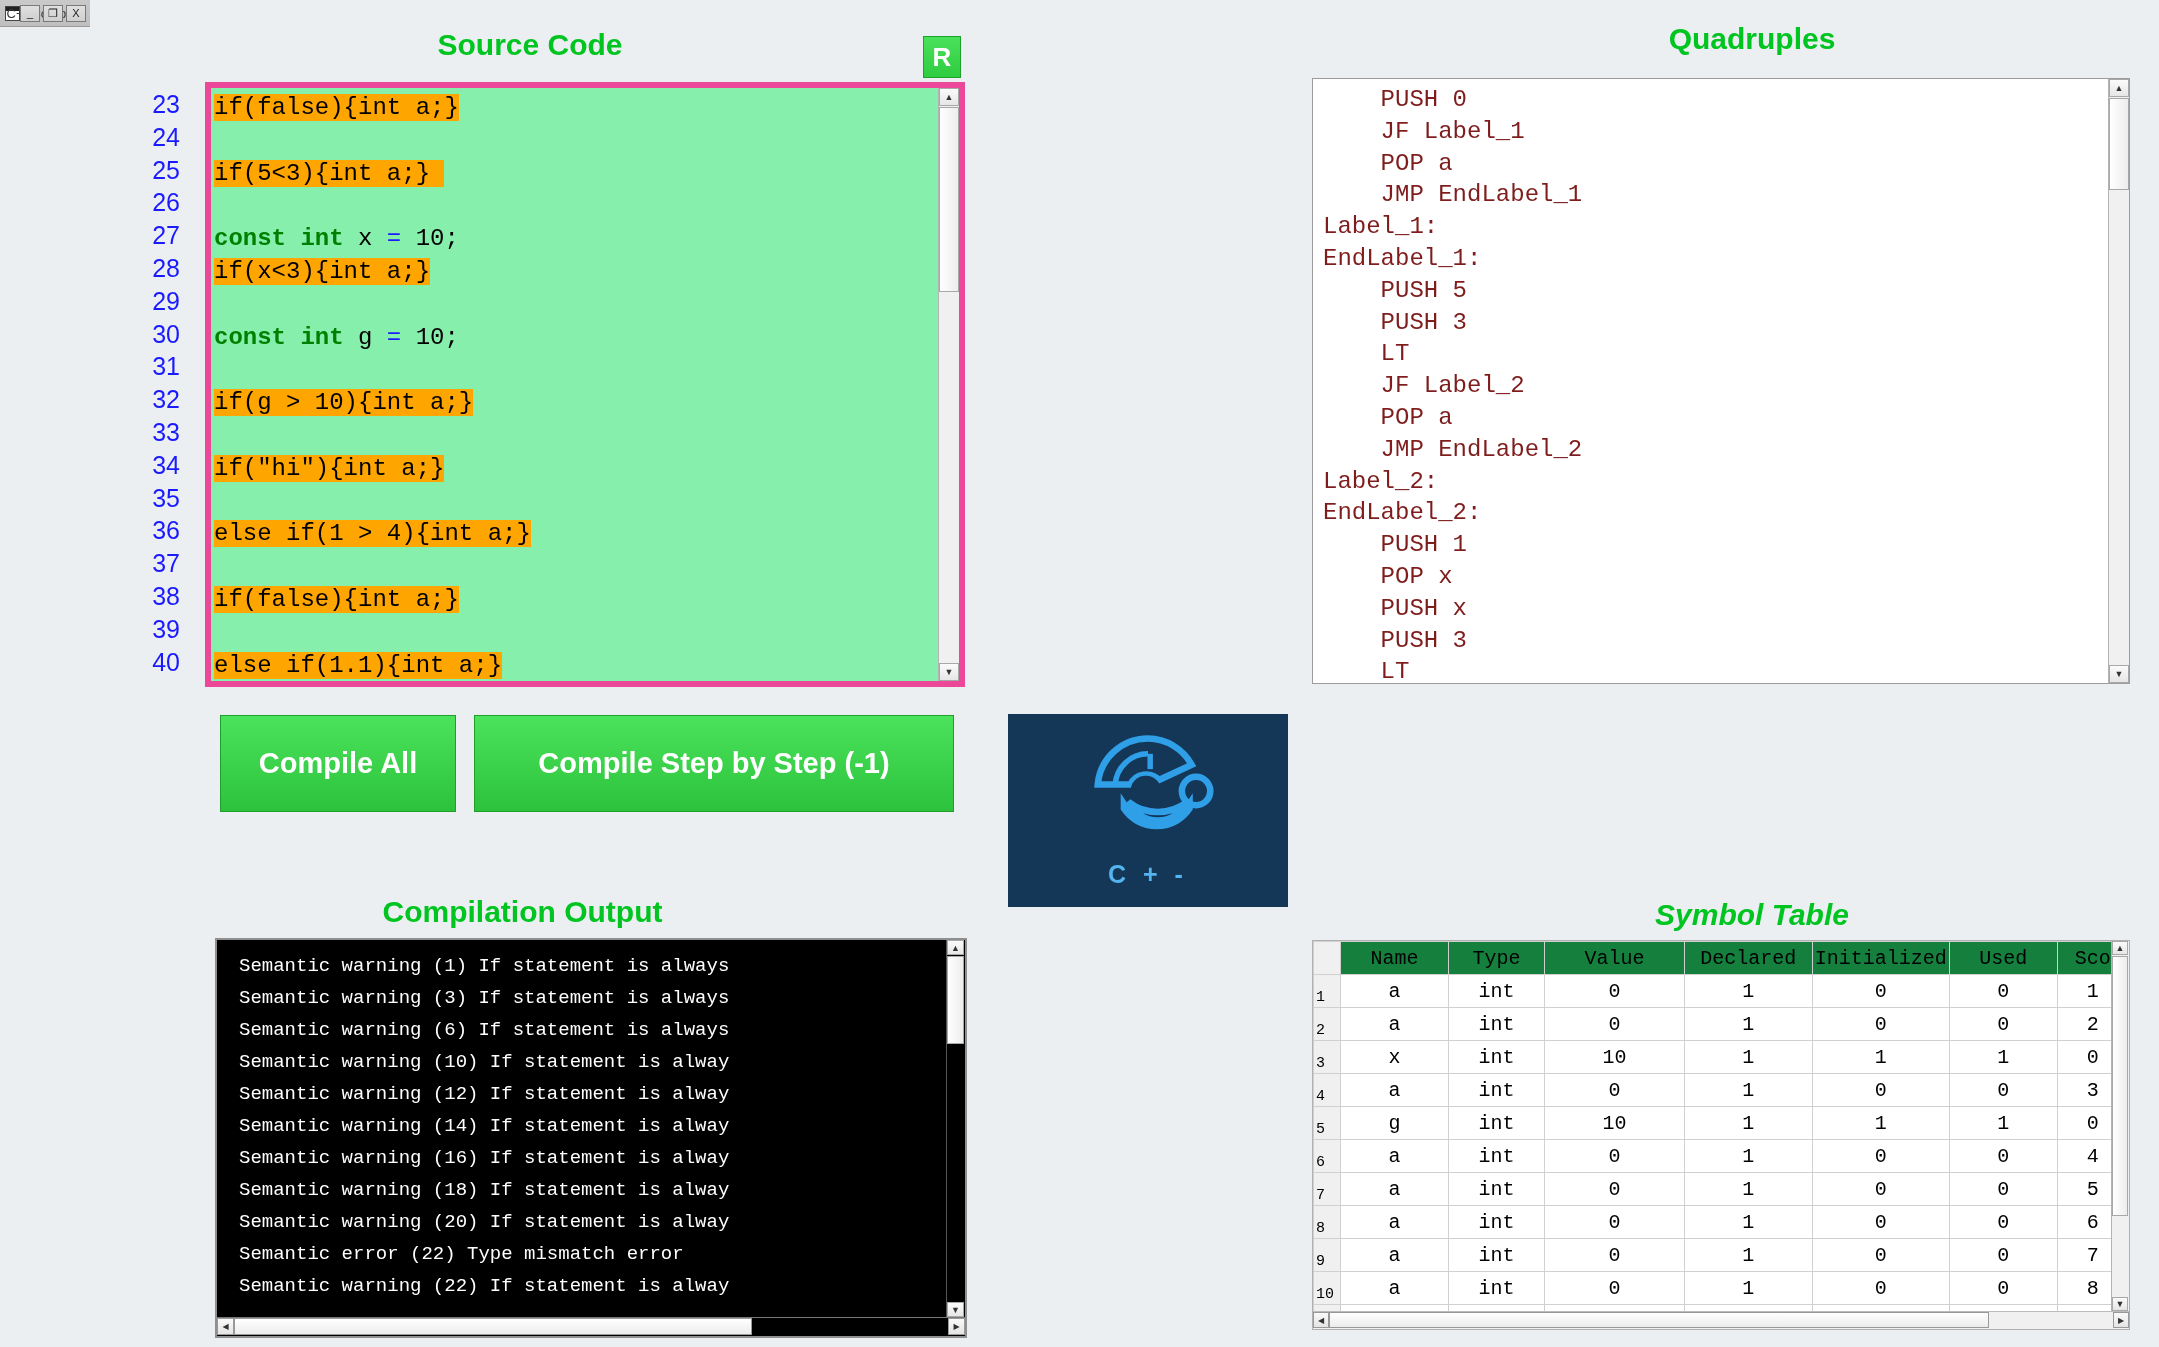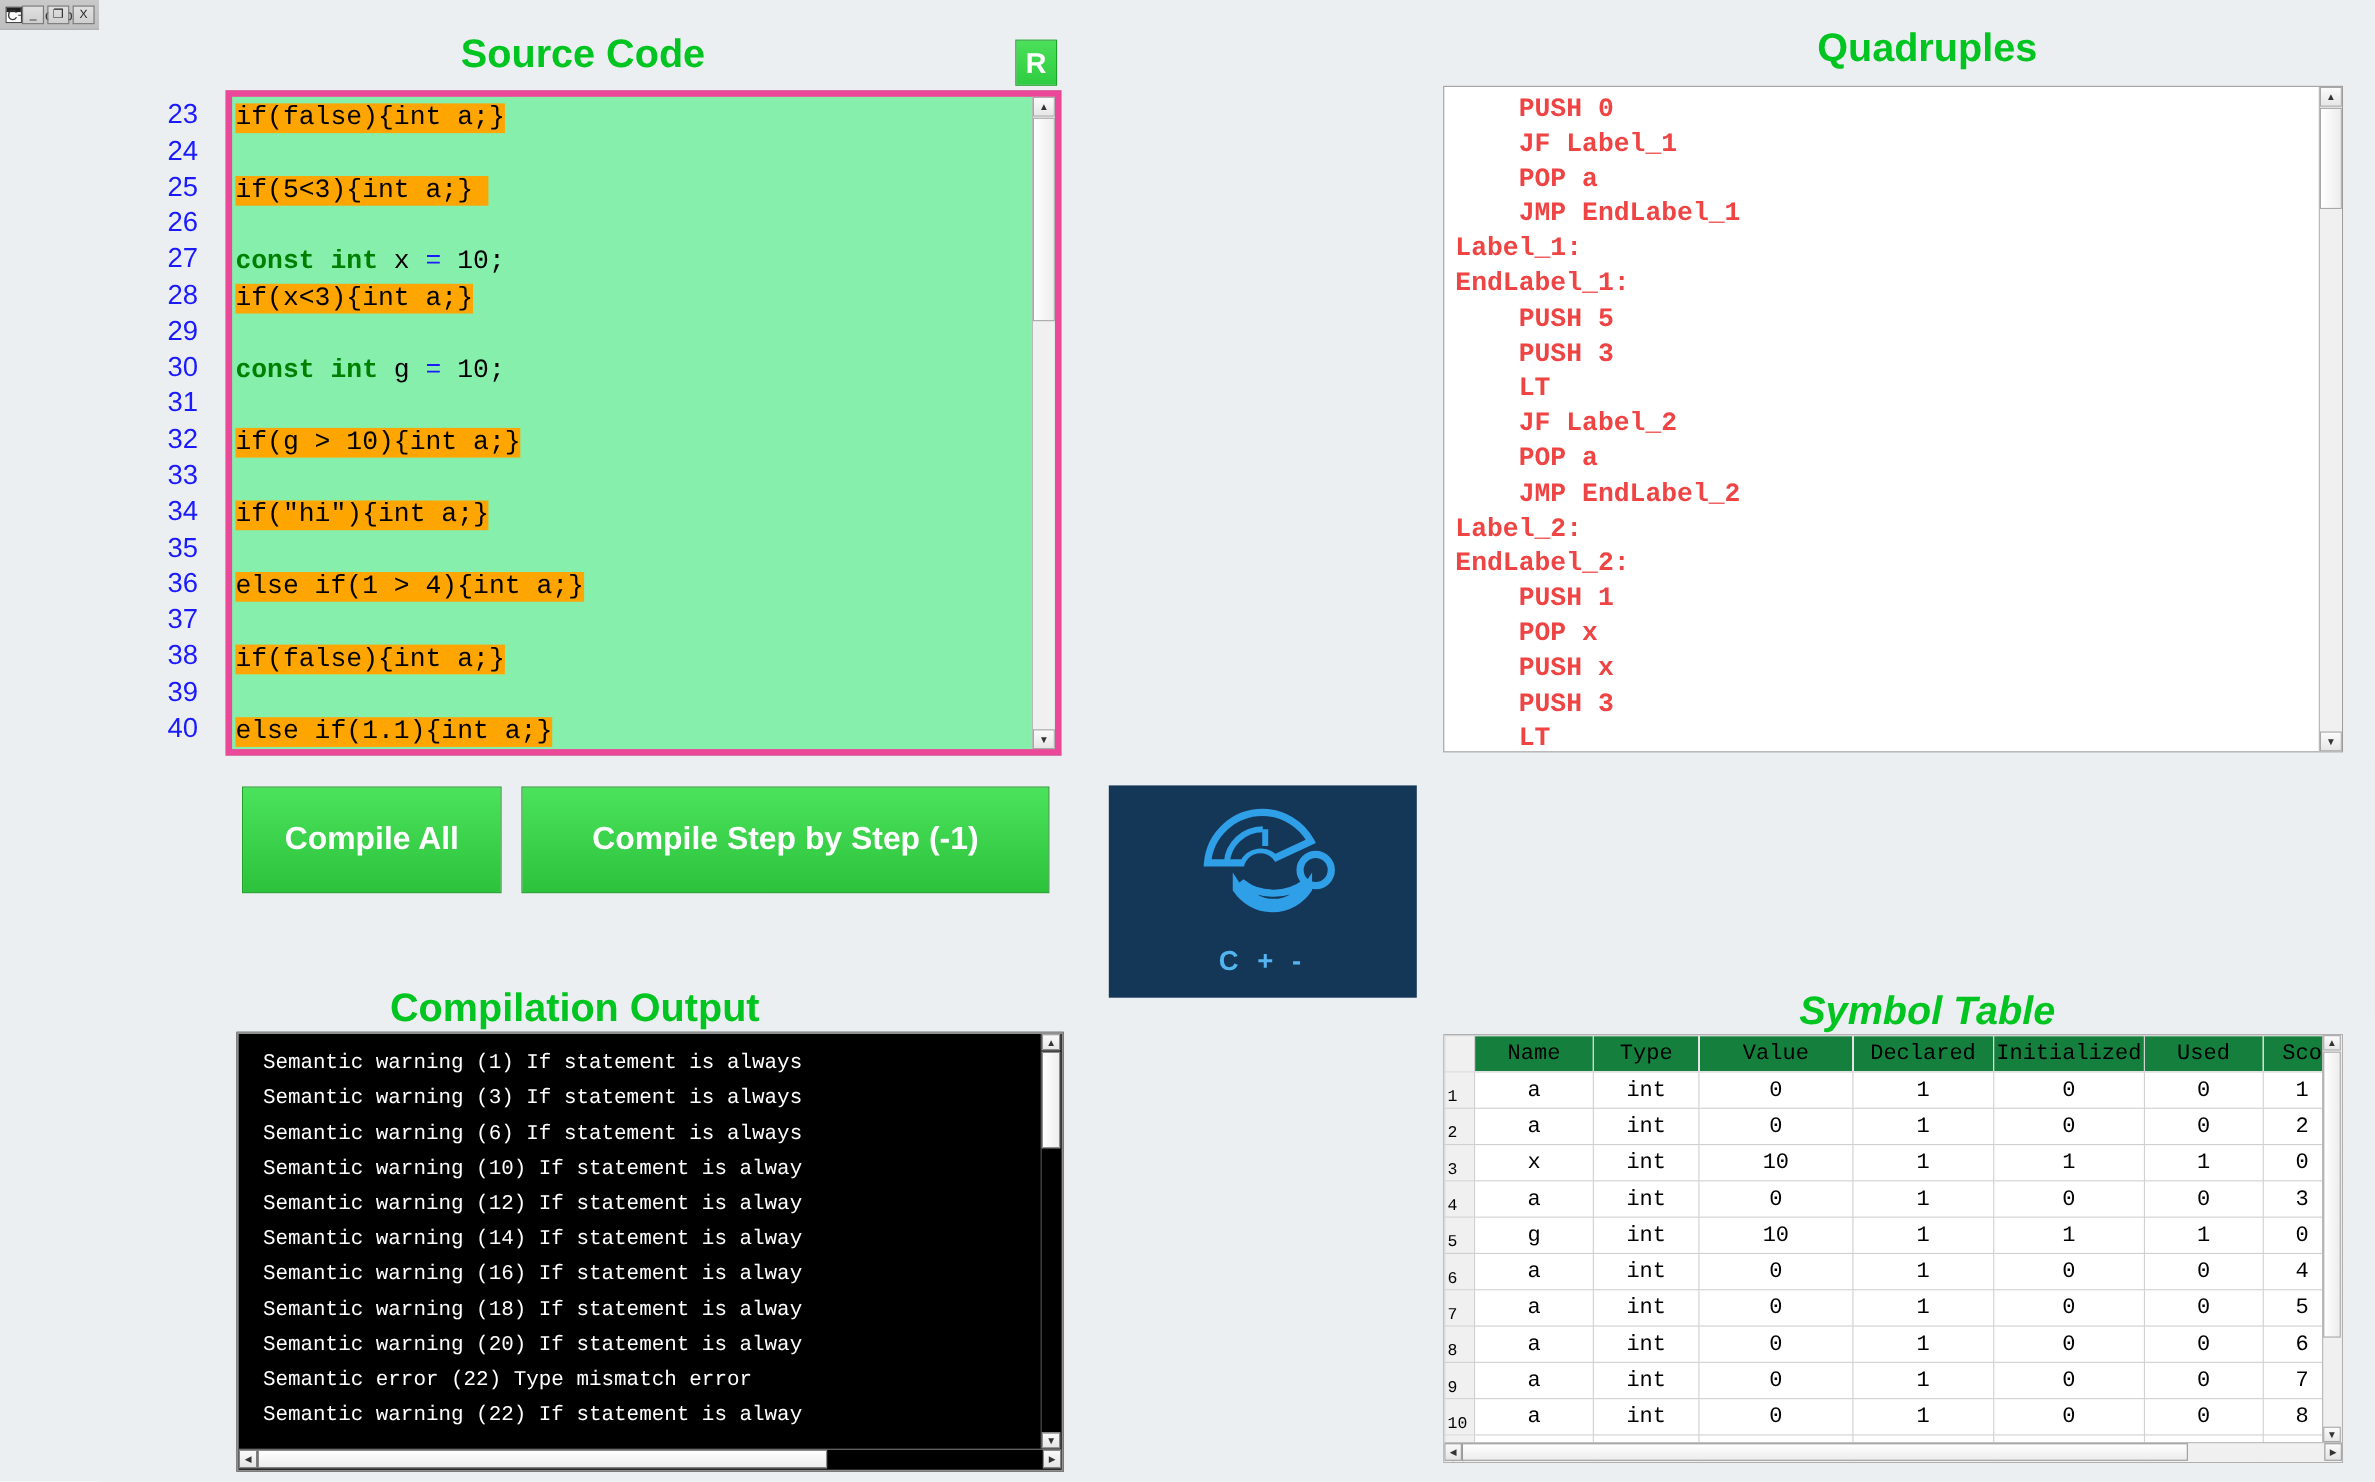--- a/index.html
+++ b/index.html
@@ -62,21 +62,21 @@
   .workspace {
     position: relative;
     flex: 1 1 auto;
     background: #eceff1;
   }
 
   
   .panel-title {
     color: #00c420;
     font-weight: bold;
-    font-size: 36px;
+    font-size: 30px;
     text-align: center;
     font-family: "Liberation Sans", sans-serif;
     white-space: nowrap;
   }
 
   
   #source-panel { position: absolute; left: 0; top: 0; width: 880px; }
   #source-title { position: absolute; left: 110px; top: 28px; width: 660px; }
   #rerun-button {
     position: absolute; left: 833px; top: 36px;
@@ -194,22 +194,21 @@
     box-sizing: border-box;
     overflow: hidden;
   }
   #quad-lines { padding: 5px 0 0 10px; }
   .qline {
     font-family: "Liberation Mono", monospace;
     font-size: 24px;
     line-height: 31.8px;
     height: 31.8px;
     white-space: pre;
-    color: #ef4444;
-    font-weight: bold;
+    color: #7f1d1d;
   }
 
   
   #out-title { position: absolute; left: 0px; top: 895px; width: 865px; }
   #out-area {
     position: absolute; left: 125px; top: 938px;
     width: 752px; height: 400px;
     background: #000000;
     border: 2px solid #8f8f8f;
     box-sizing: border-box;

